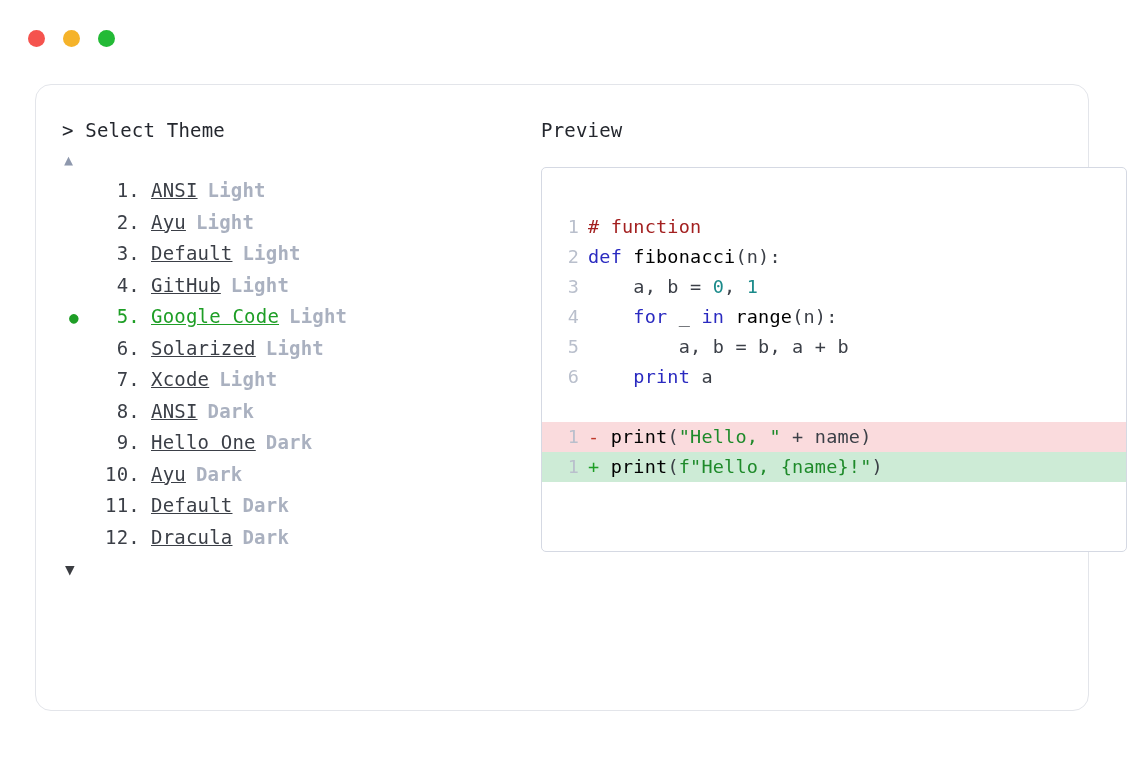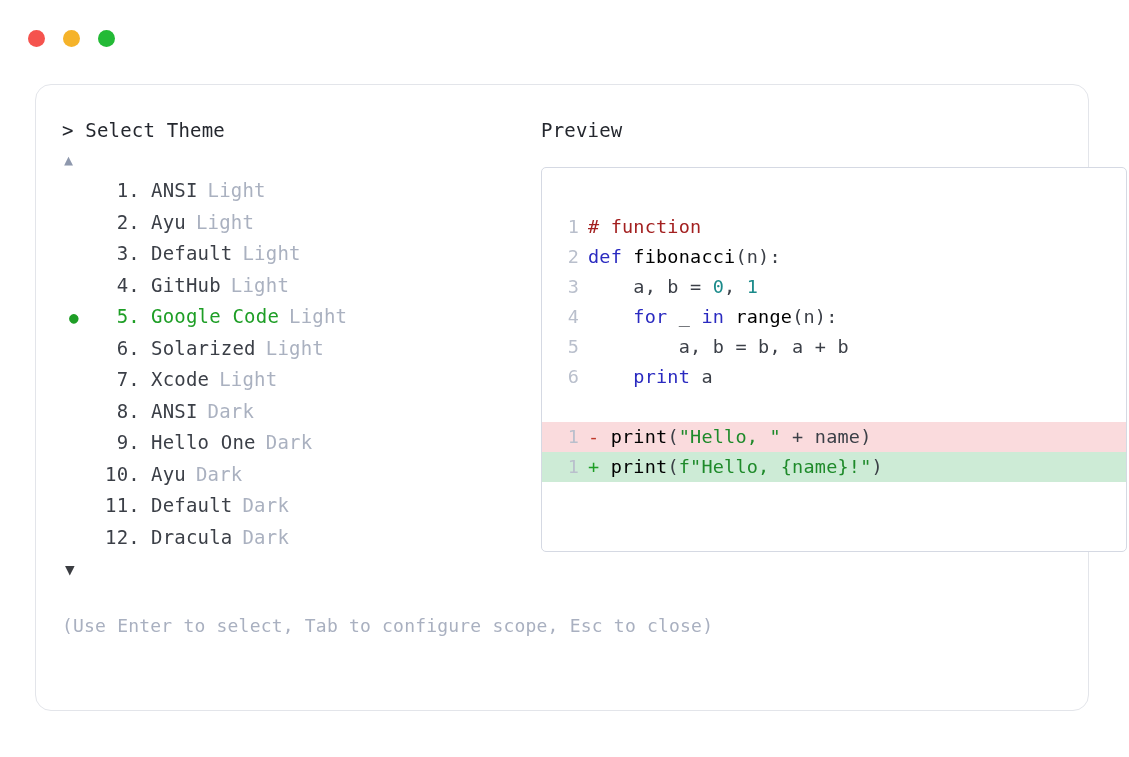--- a/index.html
+++ b/index.html
@@ -95,24 +95,26 @@
   }
   .num-cell {
     width: 48px;
     flex: 0 0 48px;
     text-align: right;
     color: #3b3f47;
   }
   .name-cell {
     padding-left: 11px;
     color: #3b3f47;
+    text-decoration: underline;
   }
   .variant {
     color: #aab1c0;
     padding-left: 10px;
+    font-weight: bold;
   }
   .theme-row.selected .num-cell,
   .theme-row.selected .name-cell { color: #1e9e26; }
 
   .hint {
     margin-top: 30px;
     font-size: 18px;
     line-height: 26px;
     color: #a9b0c0;
     letter-spacing: 0.2px;
@@ -204,21 +206,20 @@
         <div class="theme-row"><span class="bullet-cell"></span><span class="num-cell">7.</span><span class="name-cell">Xcode</span><span class="variant">Light</span></div>
         <div class="theme-row"><span class="bullet-cell"></span><span class="num-cell">8.</span><span class="name-cell">ANSI</span><span class="variant">Dark</span></div>
         <div class="theme-row"><span class="bullet-cell"></span><span class="num-cell">9.</span><span class="name-cell">Hello One</span><span class="variant">Dark</span></div>
         <div class="theme-row"><span class="bullet-cell"></span><span class="num-cell">10.</span><span class="name-cell">Ayu</span><span class="variant">Dark</span></div>
         <div class="theme-row"><span class="bullet-cell"></span><span class="num-cell">11.</span><span class="name-cell">Default</span><span class="variant">Dark</span></div>
         <div class="theme-row"><span class="bullet-cell"></span><span class="num-cell">12.</span><span class="name-cell">Dracula</span><span class="variant">Dark</span></div>
       </div>
 
     <div class="scroll-arrow arrow-down">▼</div>
 
-    <div class="hint">(Use Enter to select, Tab to configure scope, Esc to close)</div>
   </div>
 
   <div class="right-col">
     <div class="preview-title">Preview</div>
     <div class="preview-panel">
       <div class="code-area" id="code-area">
           <div class="code-line"><span class="ln">1</span><span class="code-text"><span class="tk-comment"># function</span></span></div>
           <div class="code-line"><span class="ln">2</span><span class="code-text"><span class="tk-kw">def </span><span class="tk-fn">fibonacci</span><span class="tk-punc">(n):</span></span></div>
           <div class="code-line"><span class="ln">3</span><span class="code-text"><span class="tk-plain">    a, b = </span><span class="tk-num">0</span><span class="tk-plain">, </span><span class="tk-num">1</span></span></div>
           <div class="code-line"><span class="ln">4</span><span class="code-text"><span class="tk-plain">    </span><span class="tk-kw">for</span><span class="tk-plain"> _ </span><span class="tk-kw">in</span><span class="tk-plain"> </span><span class="tk-fn">range</span><span class="tk-punc">(n):</span></span></div>

